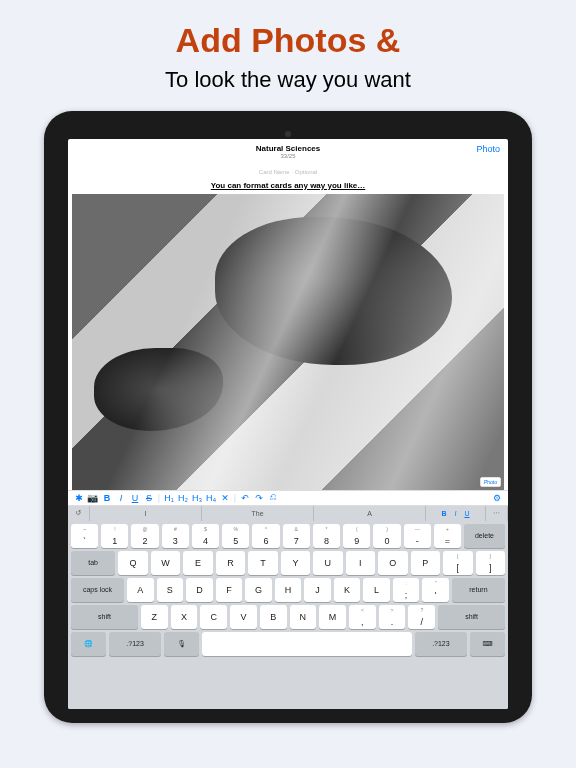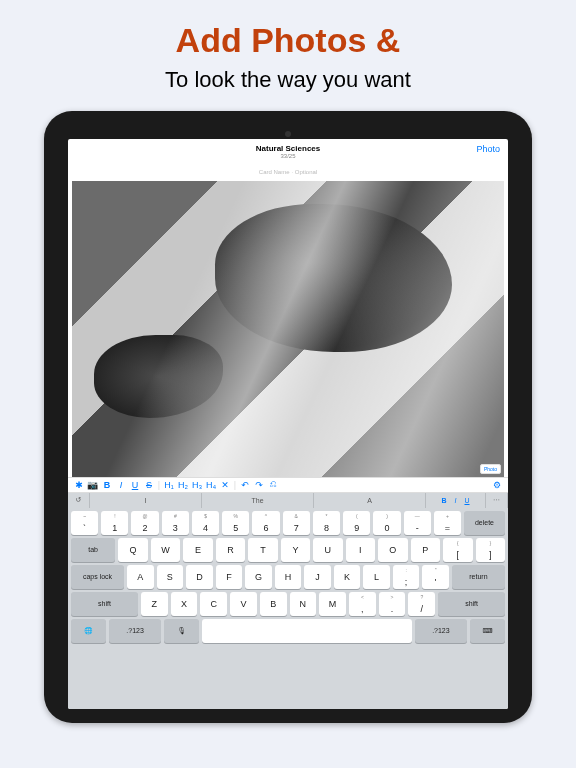--- a/index.html
+++ b/index.html
@@ -49,20 +49,21 @@
   <div class="camera"></div>
   <div class="screen">
 
     <div class="hdr">
       <div class="title">Natural Sciences</div>
       <div class="count">33/25</div>
       <div class="done">Photo</div>
     </div>
 
     <div class="subtitle">Card Name · Optional</div>
+    <div class="caption">You can format cards any way you like…</div>
 
     <div class="photo">
       <div class="rock1"></div>
       <div class="rock2"></div>
       <div class="mist"></div>
       <div class="pill">Photo</div>
     </div>
 
     <div class="tbar">
       <span>✱</span>

